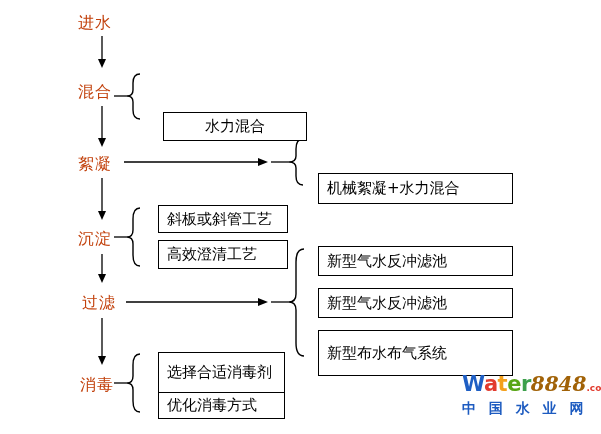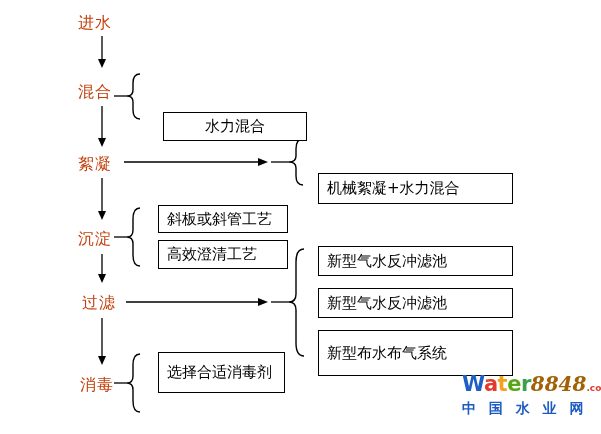--- a/index.html
+++ b/index.html
@@ -102,20 +102,21 @@
   <div class="box padded" style="left:318px;top:173px;width:195px;height:31px">机械絮凝+水力混合</div>
 
   <div class="box padded" style="left:158px;top:205px;width:130px;height:28px">斜板或斜管工艺</div>
   <div class="box padded" style="left:158px;top:240px;width:130px;height:29px">高效澄清工艺</div>
 
   <div class="box padded" style="left:318px;top:246px;width:195px;height:30px">新型气水反冲滤池</div>
   <div class="box padded" style="left:318px;top:288px;width:195px;height:30px">新型气水反冲滤池</div>
   <div class="box padded" style="left:318px;top:330px;width:195px;height:46px">新型布水布气系统</div>
 
   <div class="box padded" style="left:158px;top:352px;width:127px;height:41px">选择合适消毒剂</div>
+  <div class="box padded" style="left:158px;top:392px;width:127px;height:27px">优化消毒方式</div>
 
   <div class="watermark">
     <div class="brand">
       <span class="wl0">W</span><span class="wl1">a</span><span class="wl2">t</span><span class="wl3">e</span><span class="wl4">r</span><span class="wnum">8848</span><span class="wtld">.com</span>
     </div>
     <div class="wtag">中 国 水 业 网</div>
   </div>
 
 </div>
 

